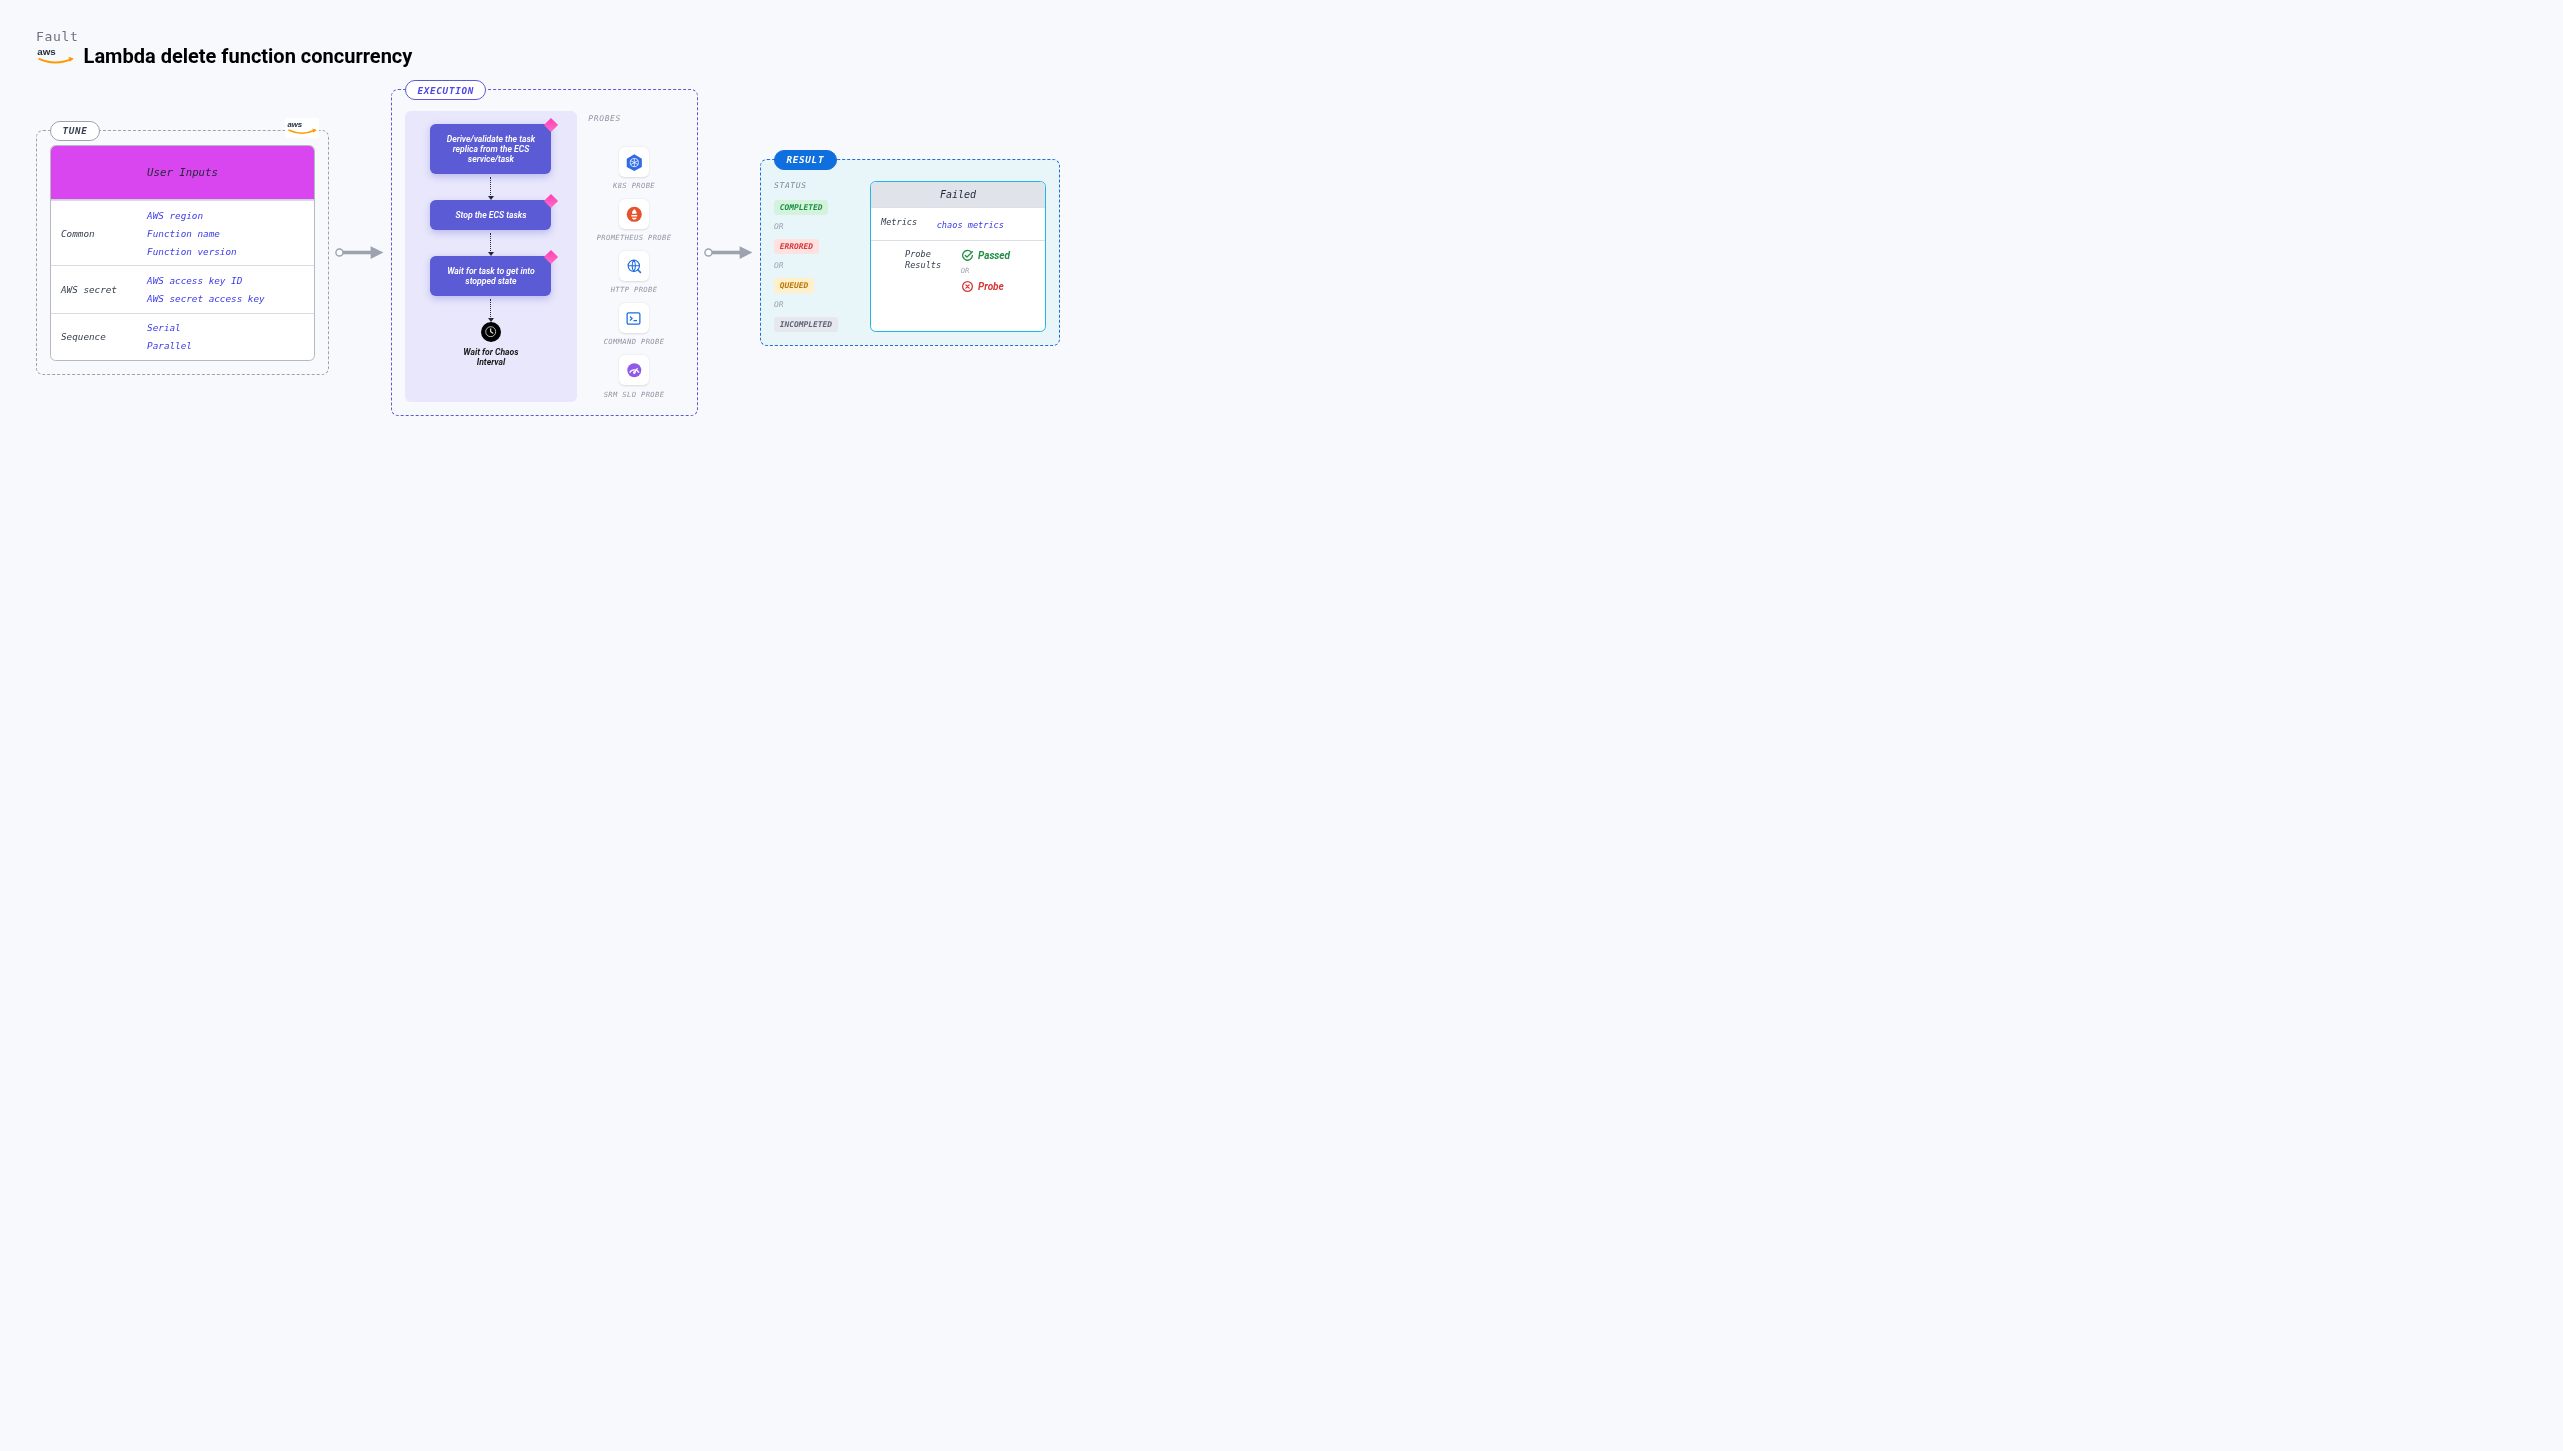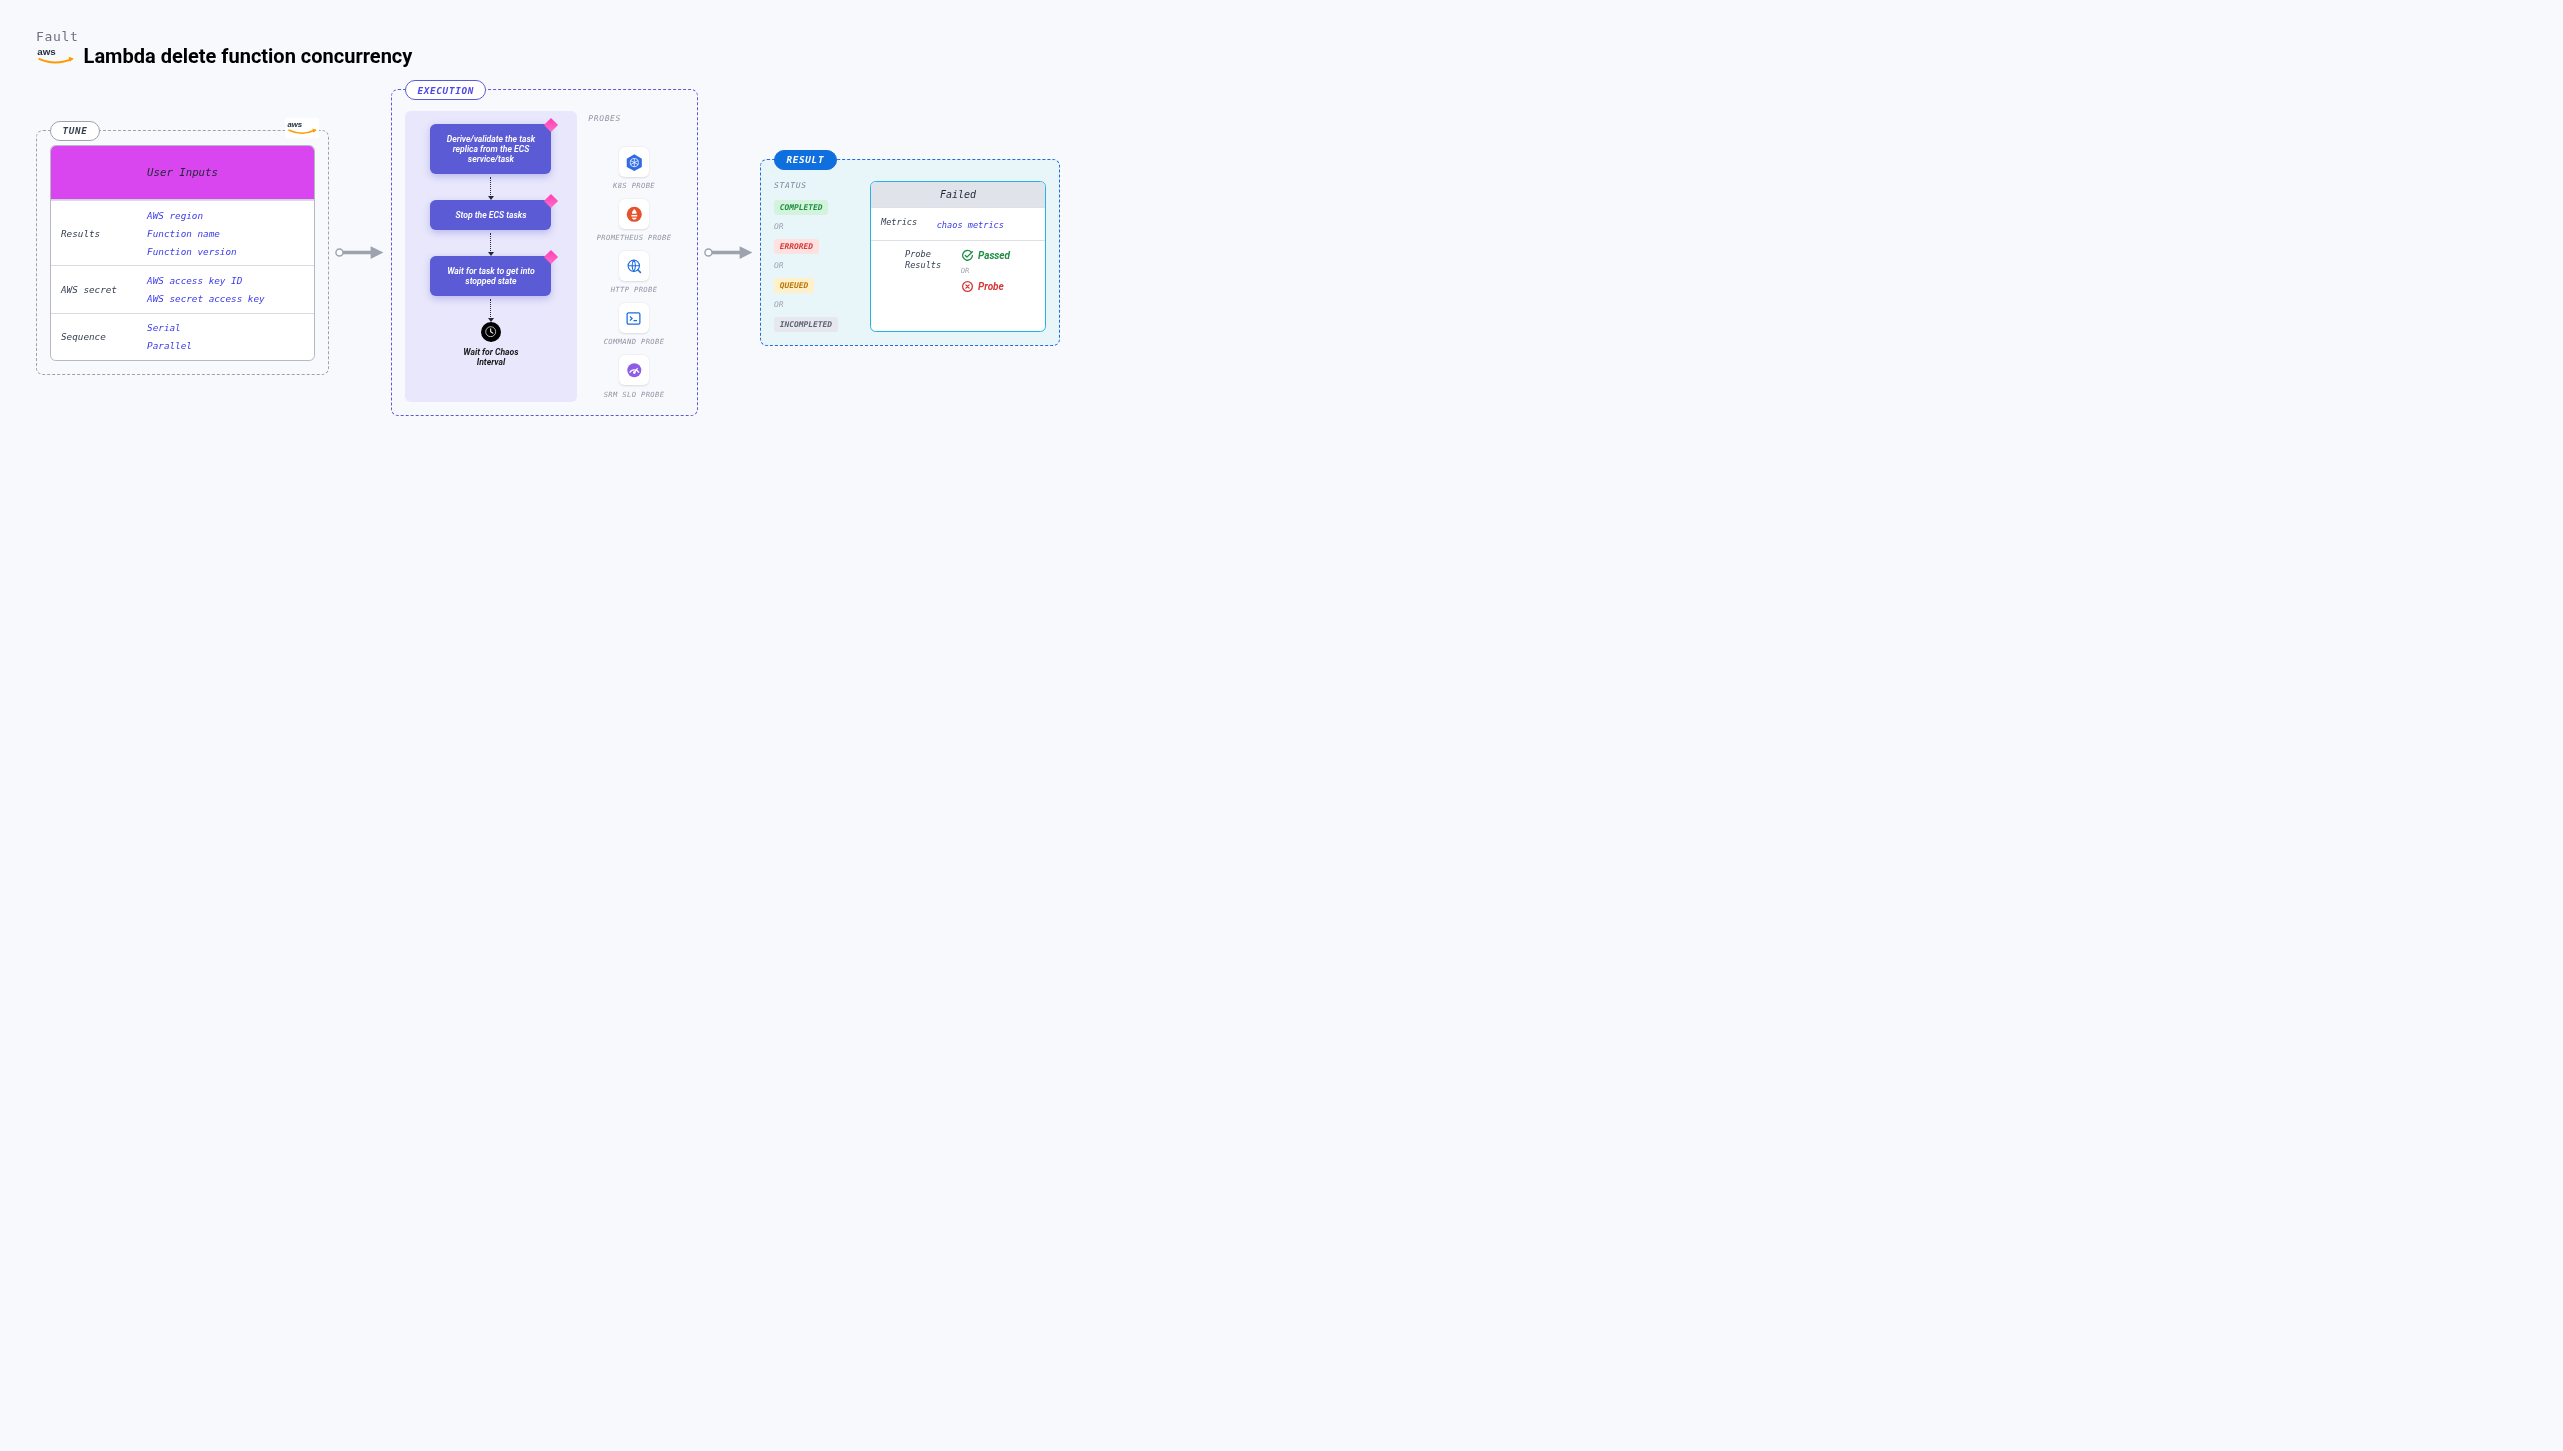--- a/index.html
+++ b/index.html
@@ -226,21 +226,21 @@
       <svg class="tune-aws-logo" viewBox="0 0 60 36">
         <text x="2" y="16" font-family="Arial" font-size="15" font-weight="600" fill="#232f3e">aws</text>
         <path d="M4 22 Q30 34 56 22" stroke="#ff9900" stroke-width="3" fill="none"></path>
         <path d="M50 19 L58 22 L52 27" fill="#ff9900"></path>
       </svg>
 
       <div class="inner-card">
         <div class="inner-card-header">User Inputs</div>
 
         <div class="row">
-          <div class="row-label">Results</div>
+          <div class="row-label">Common</div>
           <div class="row-values">
             <span class="val-link">AWS region</span>
             <span class="val-link">Function name</span>
             <span class="val-link">Function version</span>
           </div>
         </div>
 
         <div class="row">
           <div class="row-label">AWS secret</div>
           <div class="row-values">

